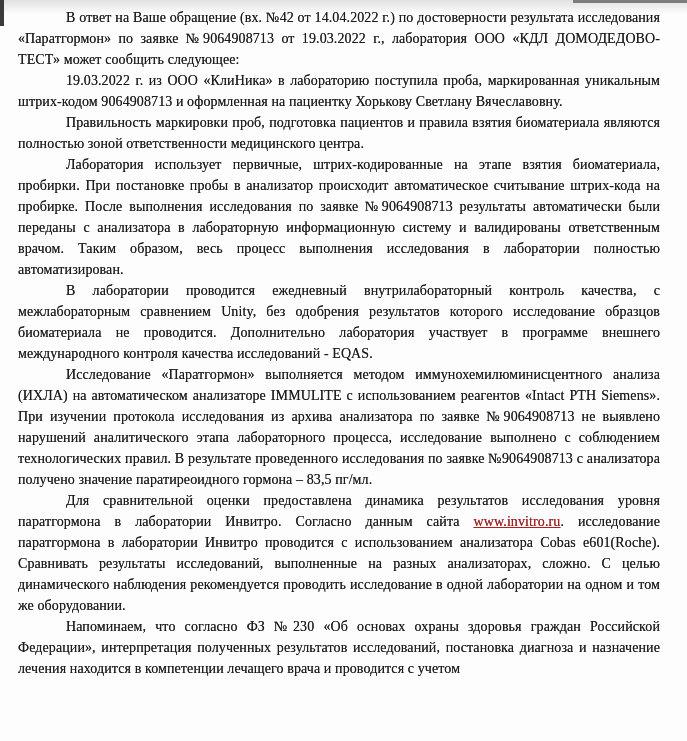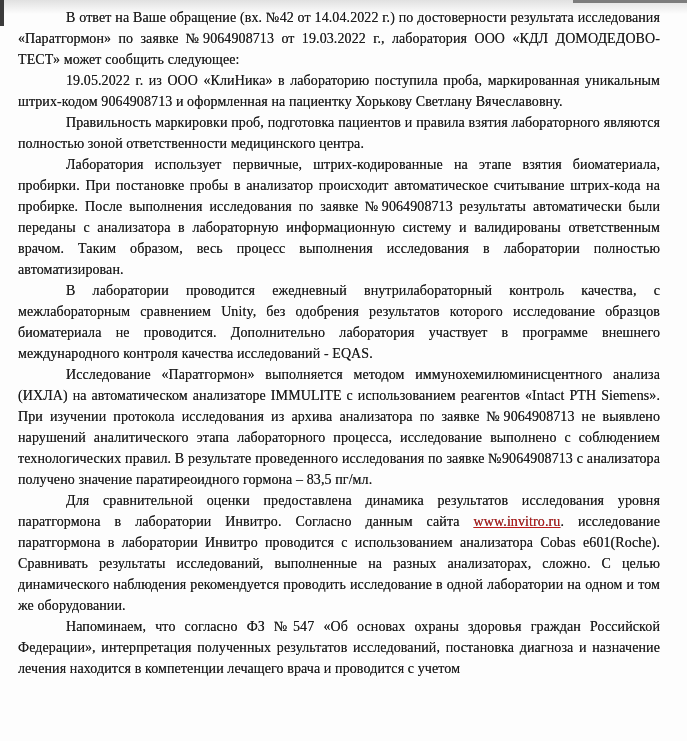--- a/index.html
+++ b/index.html
@@ -65,21 +65,21 @@
 </head>
 <body>
 
 <div class="page">
   <div class="top-shade"></div>
   <div class="artifact-left"></div>
   <div class="artifact-right"></div>
 
   <div class="letter">
     <p>В ответ на Ваше обращение (вх. №42 от 14.04.2022 г.) по достоверности результата исследования «Паратгормон» по заявке №9064908713 от 19.03.2022 г., лаборатория ООО «КДЛ ДОМОДЕДОВО-ТЕСТ» может сообщить следующее:</p>
-    <p>19.05.2022 г. из ООО «КлиНика» в лабораторию поступила проба, маркированная уникальным штрих-кодом 9064908713 и оформленная на пациентку Хорькову Светлану Вячеславовну.</p>
-    <p>Правильность маркировки проб, подготовка пациентов и правила взятия лабораторного являются полностью зоной ответственности медицинского центра.</p>
+    <p>19.03.2022 г. из ООО «КлиНика» в лабораторию поступила проба, маркированная уникальным штрих-кодом 9064908713 и оформленная на пациентку Хорькову Светлану Вячеславовну.</p>
+    <p>Правильность маркировки проб, подготовка пациентов и правила взятия биоматериала являются полностью зоной ответственности медицинского центра.</p>
     <p>Лаборатория использует первичные, штрих-кодированные на этапе взятия биоматериала, пробирки. При постановке пробы в анализатор происходит автоматическое считывание штрих-кода на пробирке. После выполнения исследования по заявке №9064908713 результаты автоматически были переданы с анализатора в лабораторную информационную систему и валидированы ответственным врачом. Таким образом, весь процесс выполнения исследования в лаборатории полностью автоматизирован.</p>
     <p>В лаборатории проводится ежедневный внутрилабораторный контроль качества, с межлабораторным сравнением Unity, без одобрения результатов которого исследование образцов биоматериала не проводится. Дополнительно лаборатория участвует в программе внешнего международного контроля качества исследований - EQAS.</p>
     <p>Исследование «Паратгормон» выполняется методом иммунохемилюминисцентного анализа (ИХЛА) на автоматическом анализаторе IMMULITE с использованием реагентов «Intact PTH Siemens». При изучении протокола исследования из архива анализатора по заявке №9064908713 не выявлено нарушений аналитического этапа лабораторного процесса, исследование выполнено с соблюдением технологических правил. В результате проведенного исследования по заявке №9064908713 с анализатора получено значение паратиреоидного гормона – 83,5 пг/мл.</p>
     <p><span>Для сравнительной оценки предоставлена динамика результатов исследования уровня паратгормона в лаборатории Инвитро. Согласно данным сайта </span><a class="link">www.invitro.ru</a><span>. исследование паратгормона в лаборатории Инвитро проводится с использованием анализатора Cobas e601(Roche). Сравнивать результаты исследований, выполненные на разных анализаторах, сложно. С целью динамического наблюдения рекомендуется проводить исследование в одной лаборатории на одном и том же оборудовании.</span></p>
-    <p>Напоминаем, что согласно ФЗ №547 «Об основах охраны здоровья граждан Российской Федерации», интерпретация полученных результатов исследований, постановка диагноза и назначение лечения находится в компетенции лечащего врача и проводится с учетом</p>
+    <p>Напоминаем, что согласно ФЗ №230 «Об основах охраны здоровья граждан Российской Федерации», интерпретация полученных результатов исследований, постановка диагноза и назначение лечения находится в компетенции лечащего врача и проводится с учетом</p>
   </div>
 </div>
 
 </body></html>

